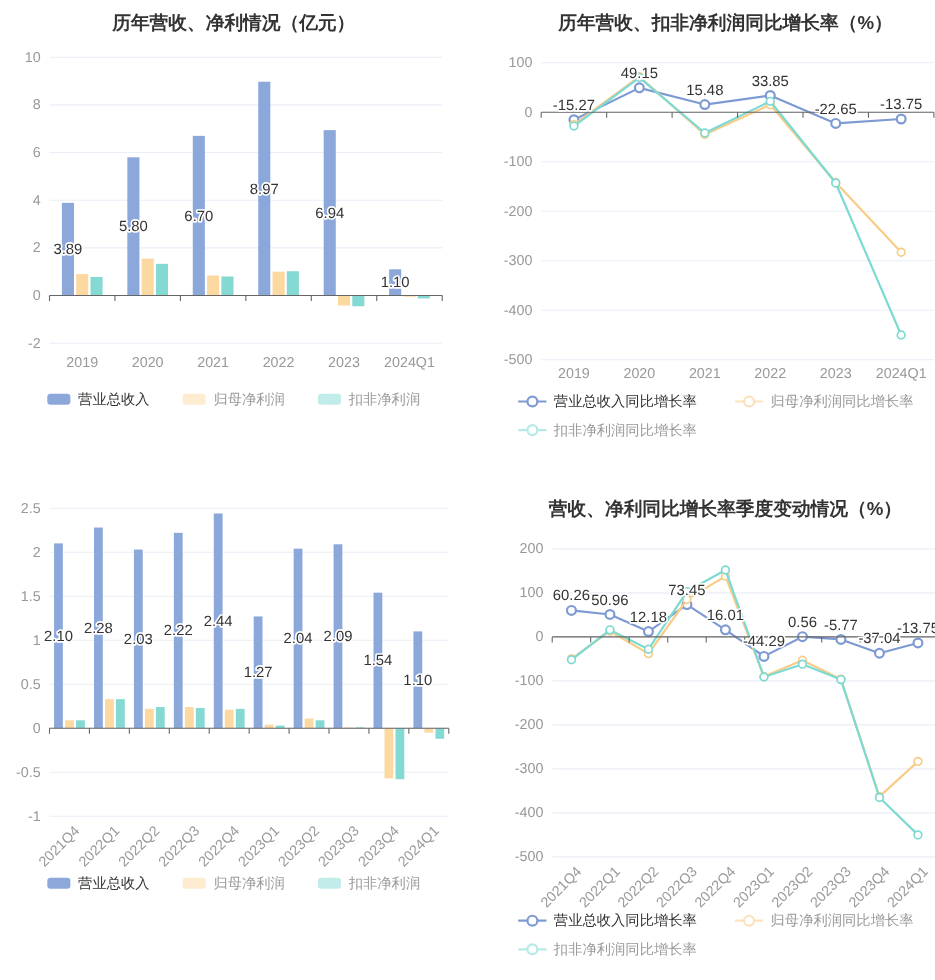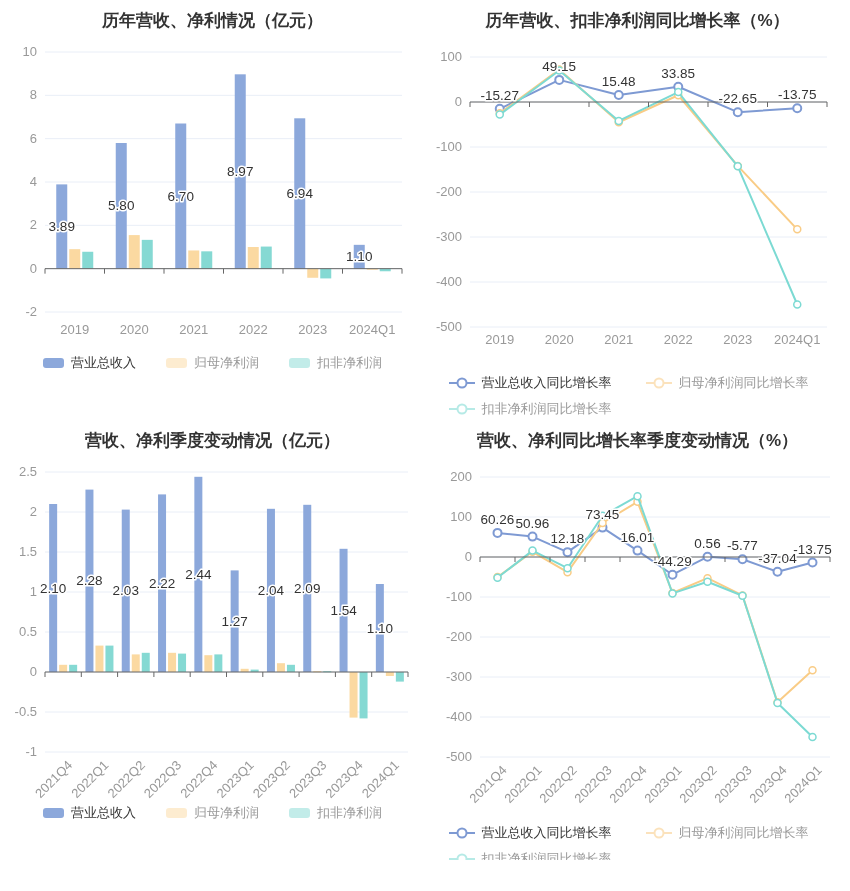--- a/index.html
+++ b/index.html
@@ -1,25 +1,25 @@
 <!DOCTYPE html>
 <html><head>
 <meta charset="utf-8">
 <style>
   html,body{margin:0;padding:0;background:#fff;}
   body{font-family:"Liberation Sans","DejaVu Sans",sans-serif;}
   .page{width:850px;height:891px;background:#fff;overflow:hidden;}
-  .grid{display:grid;grid-template-columns:425px 425px;grid-template-rows:420px 440px;}
+  .grid{display:grid;grid-template-columns:425px 425px;grid-template-rows:420px 440px;gap:22px;}
   .panel{position:relative;overflow:hidden;}
   .chart-title{margin:10px 6px 0;height:22px;line-height:22px;text-align:center;
     font-size:17px;font-weight:bold;color:#333;white-space:nowrap;}
   svg{display:block;}
   svg text{font-family:"Liberation Sans","DejaVu Sans",sans-serif;}
   .legend-row{display:flex;justify-content:center;align-items:center;gap:30px;}
-  .legend-wrap{width:378px;margin:20px auto 0;display:flex;flex-wrap:wrap;align-items:center;
+  .legend-wrap{width:378px;margin:2px auto 0;display:flex;flex-wrap:wrap;align-items:center;
     column-gap:34px;row-gap:8px;}
   .legend-item{display:flex;align-items:center;gap:7px;font-size:13px;cursor:pointer;white-space:nowrap;}
   .swatch{width:21px;height:10px;border-radius:3px;display:inline-block;}
   .footer{text-align:center;font-size:13px;color:#808080;margin-top:8px;}
 </style>
 </head>
 <body>
 
 <div class="page">
   <div class="grid">
@@ -206,21 +206,20 @@
             <svg width="26" height="12" style="opacity: 0.55;">
               <line x1="0" x2="26" y1="6" y2="6" stroke="#7CDAD3" stroke-width="2"></line>
               <circle cx="13" cy="6" r="4.5" fill="#fff" stroke="#7CDAD3" stroke-width="2"></circle>
             </svg>
             <span style="color: rgb(153, 153, 153);">扣非净利润同比增长率</span>
           </div>
         </div>
     </section>
 
     <section class="panel">
-      <h2 class="chart-title">营收、净利季度变动情况（亿元）</h2>
       <svg id="chart-2" width="425" height="352" viewBox="0 0 425 352">
           <g>
             <line x1="45" x2="408" y1="20" y2="20" stroke="#E9EEF7" stroke-width="1"></line>
             <line x1="45" x2="408" y1="60" y2="60" stroke="#E9EEF7" stroke-width="1"></line>
             <line x1="45" x2="408" y1="100" y2="100" stroke="#E9EEF7" stroke-width="1"></line>
             <line x1="45" x2="408" y1="140" y2="140" stroke="#E9EEF7" stroke-width="1"></line>
             <line x1="45" x2="408" y1="180" y2="180" stroke="#E9EEF7" stroke-width="1"></line>
             <line x1="45" x2="408" y1="220" y2="220" stroke="#E9EEF7" stroke-width="1"></line>
             <line x1="45" x2="408" y1="260" y2="260" stroke="#E9EEF7" stroke-width="1"></line>
             <line x1="45" x2="408" y1="300" y2="300" stroke="#E9EEF7" stroke-width="1"></line>

